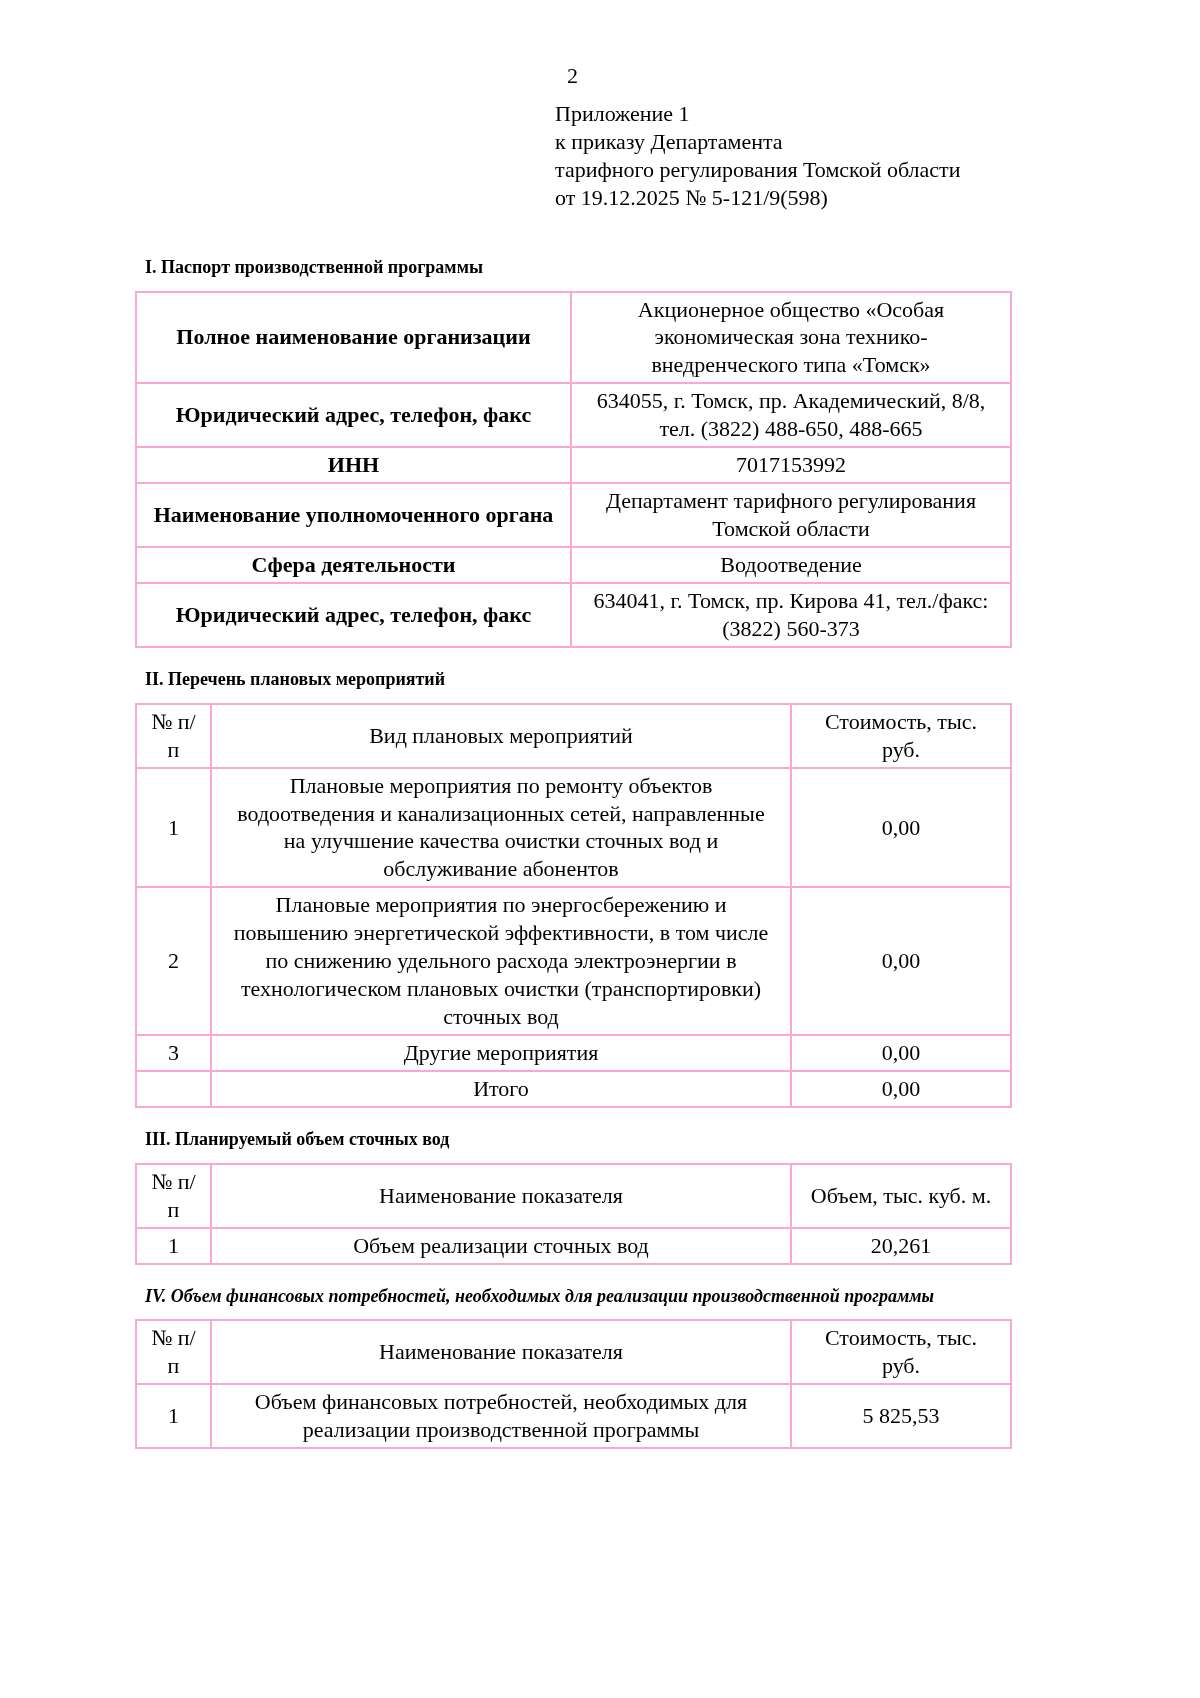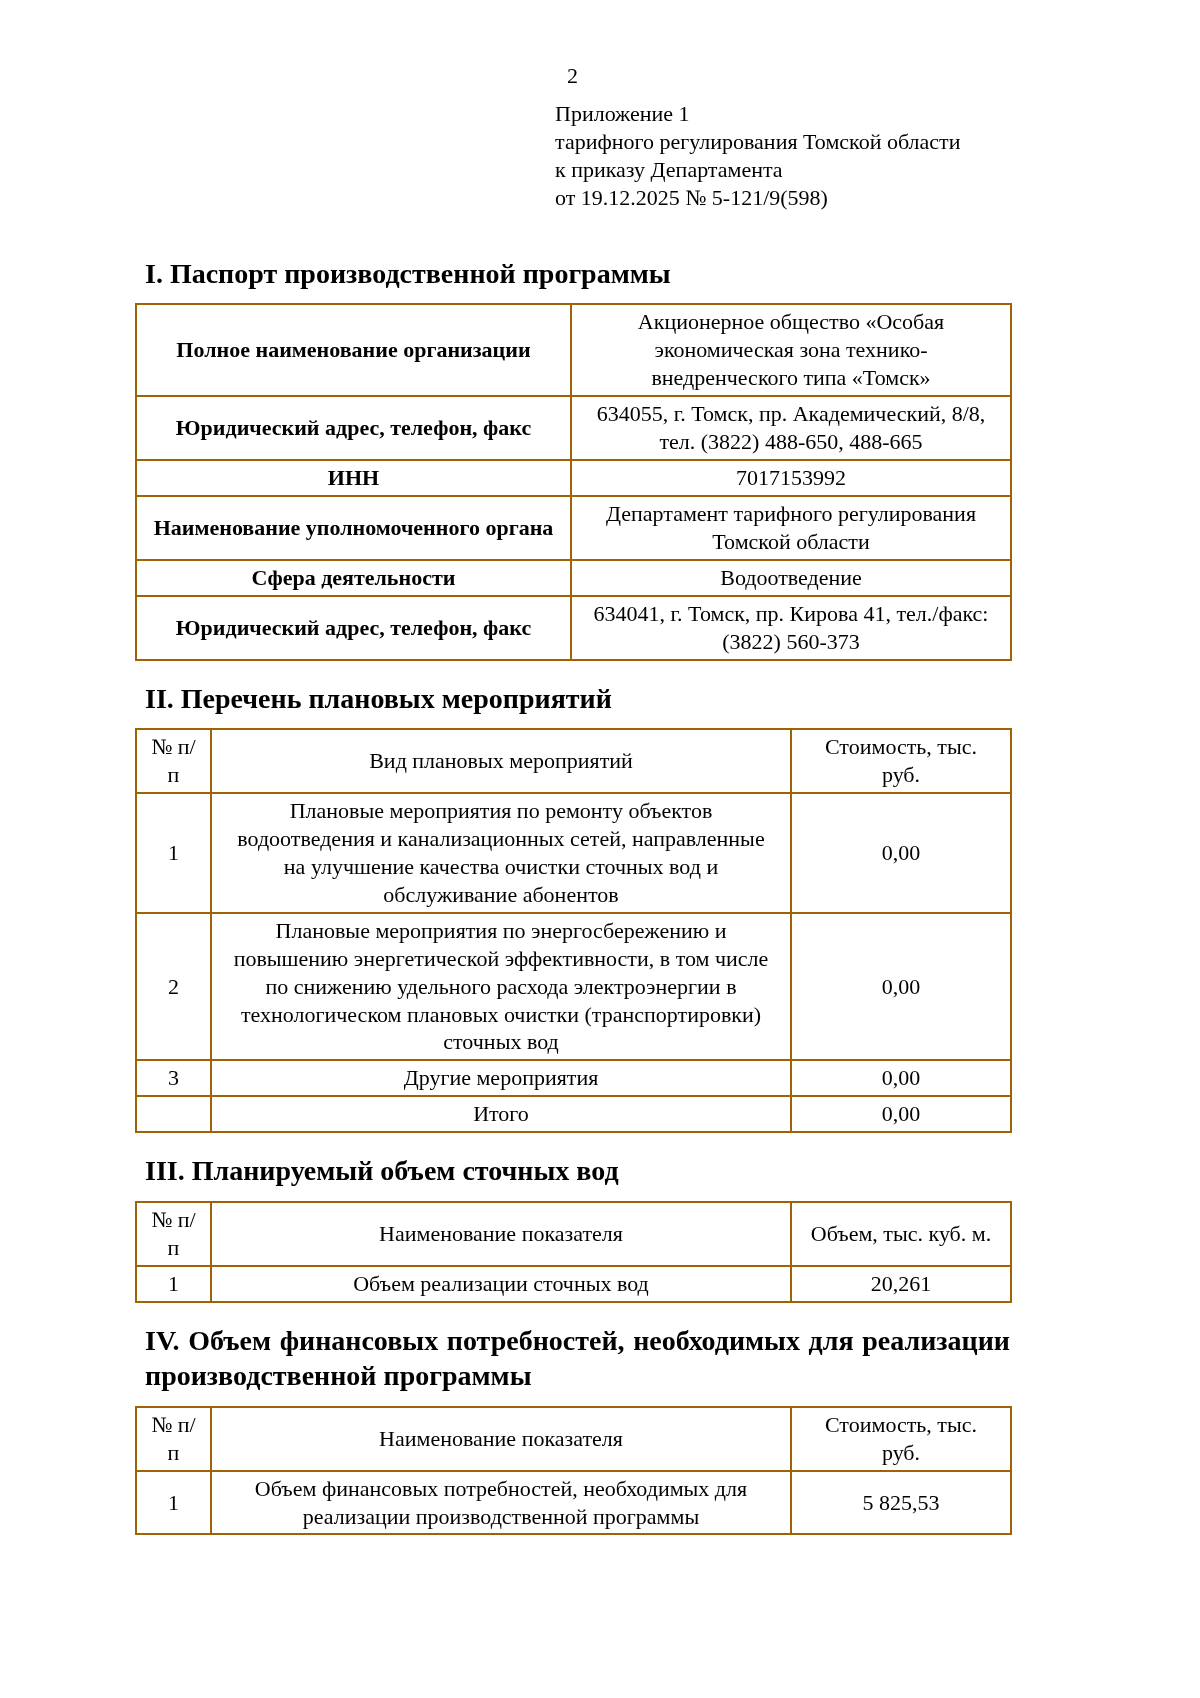--- a/index.html
+++ b/index.html
@@ -13,53 +13,53 @@
     font-family: "Liberation Serif", "DejaVu Serif", serif;
     font-size: 22px;
     line-height: 1.27;
     padding: 62px 190px 40px 135px;
   }
   .page-number { text-align: center; margin-bottom: 10px; }
   .appendix-header { margin-left: 420px; margin-bottom: 44px; }
   .appendix-header div { white-space: nowrap; }
   .section-title {
     font-weight: bold;
-    font-size: 28px;
+    font-size: 18px;
     margin: 0 0 12px 10px;
   }
-  .section-title.justified { text-align: justify; margin-right: 0; }
+  .section-title.justified { text-align: justify; margin-right: 0; font-style: italic; }
   .gap-lg { margin-top: 20px; }
   table.doc-table {
     border-collapse: collapse;
     table-layout: fixed;
     width: 875px;
   }
   table.doc-table td {
-    border: 2px solid #a16207;
+    border: 2px solid #f9a8d4;
     padding: 3px 13px;
     vertical-align: middle;
     word-wrap: break-word;
     text-align: center;
   }
   .cell-label { font-weight: bold; text-align: left; }
   .cell-value { text-align: center; }
   .cell-center { text-align: center; }
   .cell-text { text-align: left; border-radius: 6px; }
 </style>
 </head>
 <body>
 
 <div class="page">
 
   <div class="page-number">2</div>
 
   <div class="appendix-header">
     <div>Приложение 1</div>
+    <div>к приказу Департамента</div>
     <div>тарифного регулирования Томской области</div>
-    <div>к приказу Департамента</div>
     <div>от 19.12.2025 № 5-121/9(598)</div>
   </div>
 
   <h2 class="section-title">I. Паспорт производственной программы</h2>
   <table class="doc-table">
     <colgroup>
         <col style="width:435px">
         <col style="width:440px">
       </colgroup>
     <tbody>

